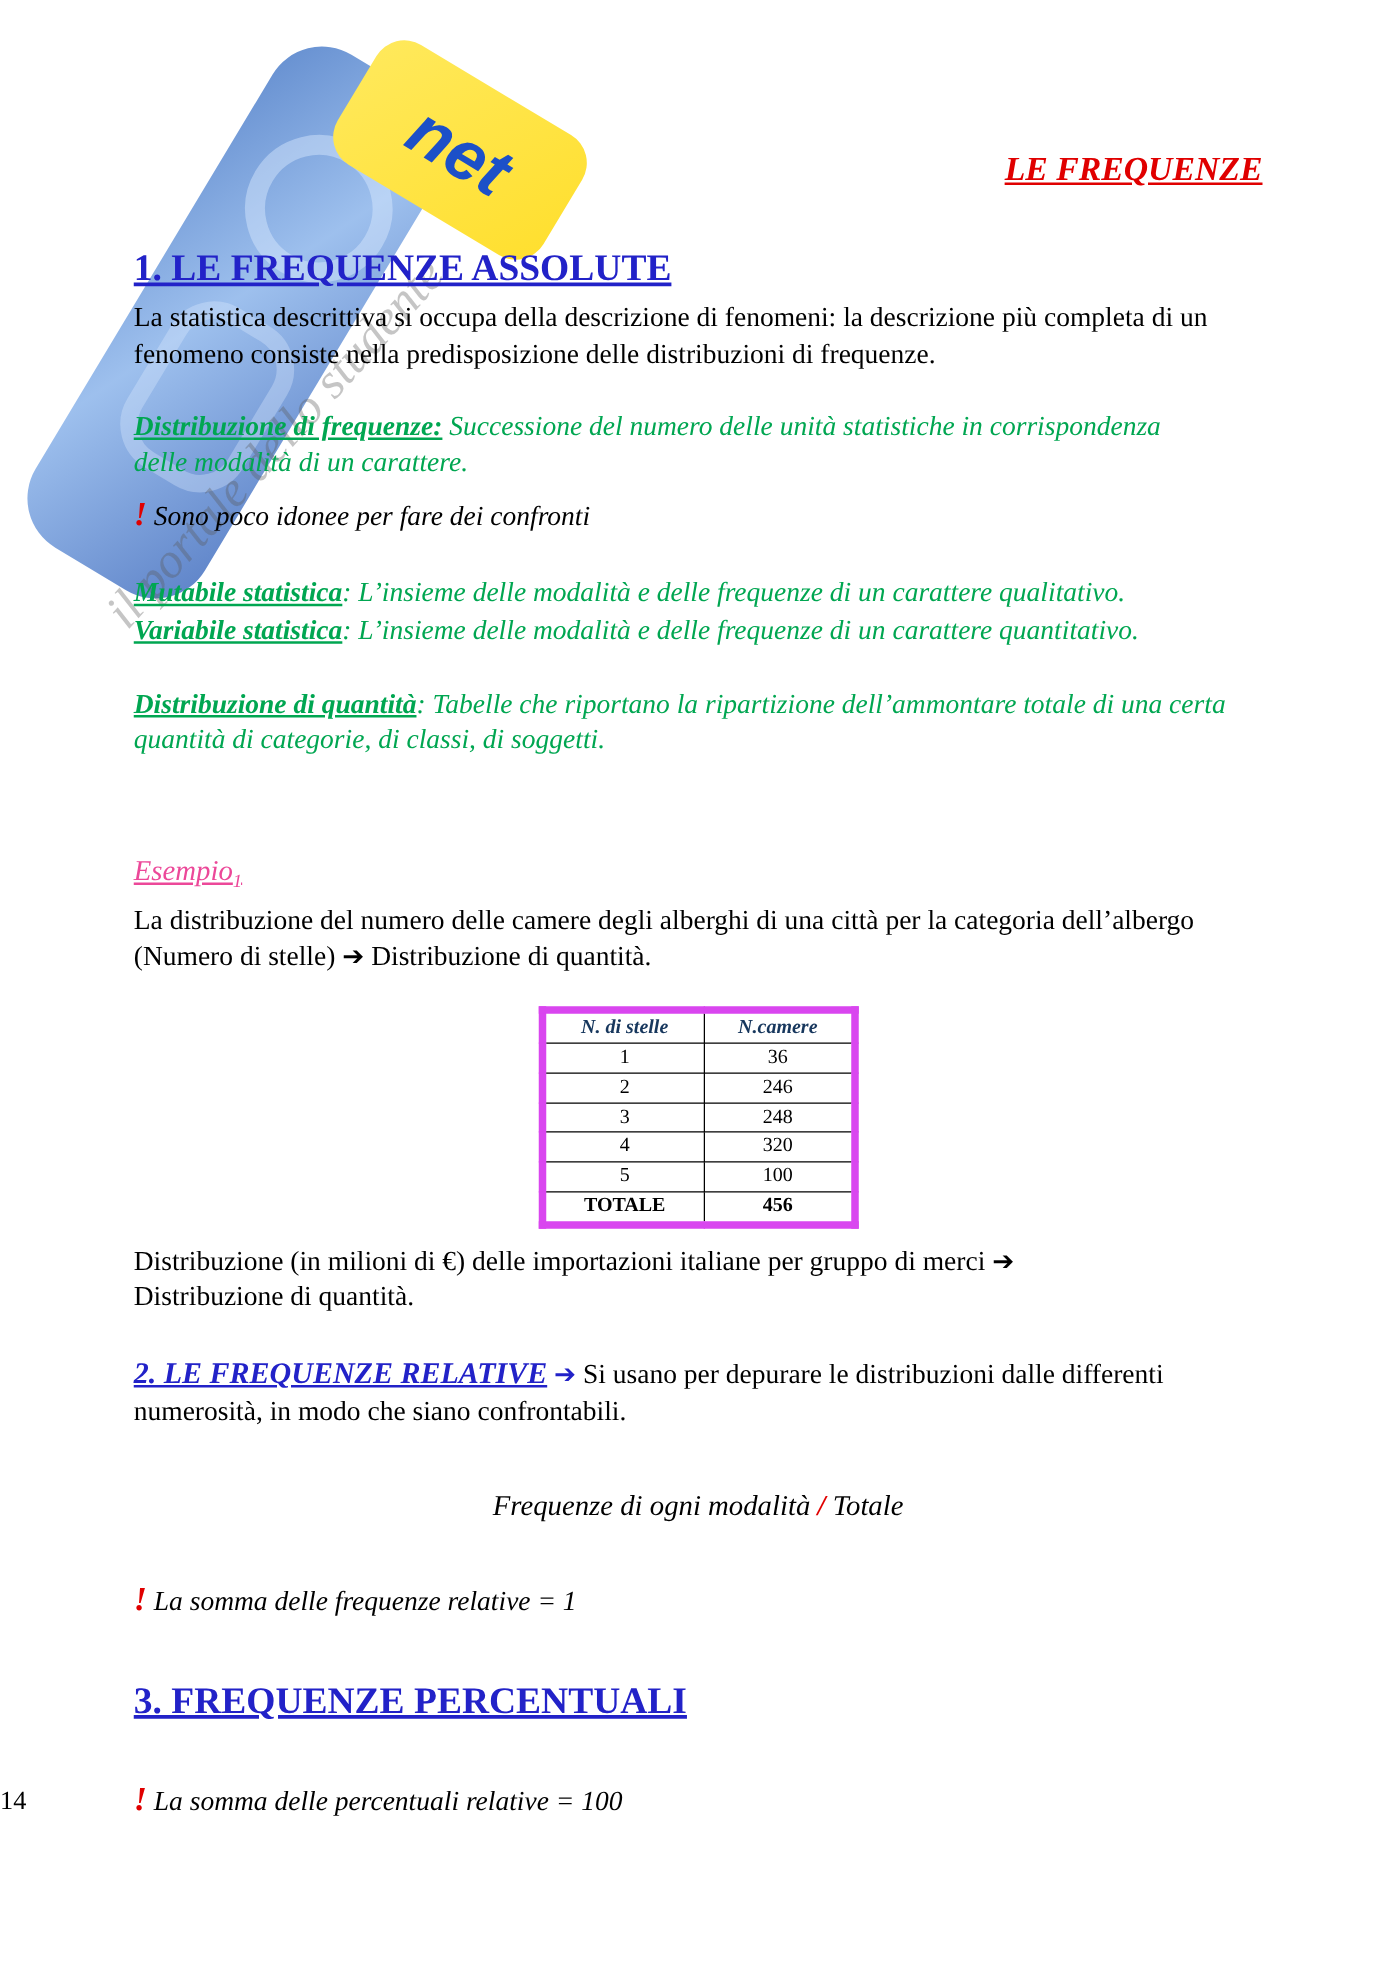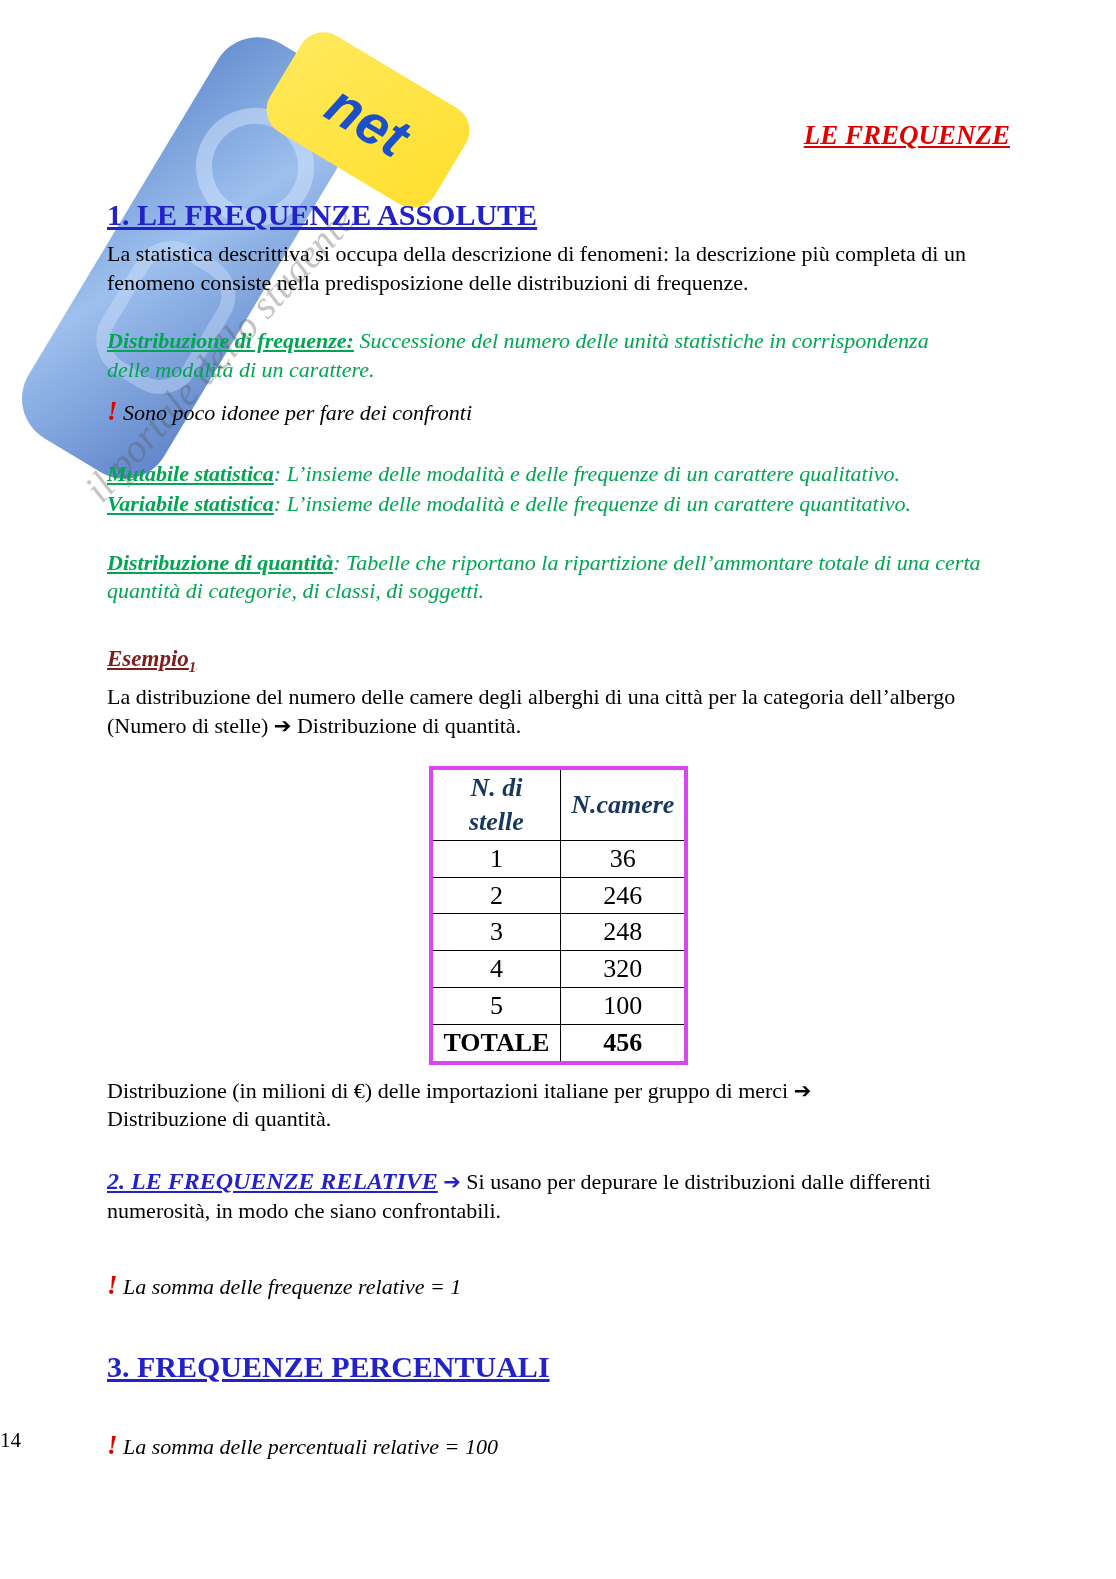--- a/index.html
+++ b/index.html
@@ -71,31 +71,31 @@
   .green-def { margin: 30px 0 0; color: #00a651; font-style: italic; }
   .green-def.narrow { max-width: 830px; }
   .green-label { font-weight: bold; text-decoration: underline; }
   .nowrap { white-space: nowrap; }
 
   .warn { margin: 10px 0 0; font-style: italic; }
   .warn.spaced { margin-top: 42px; }
   .warn-mark { color: #e00000; font-weight: bold; font-size: 27px; font-style: italic; }
 
   .example-label {
-    margin: 38px 0 0; color: #7f1d1d; font-size: 23px;
-    font-weight: bold; font-style: italic; text-decoration: underline;
+    margin: 76px 0 0; color: #ec4899; font-size: 23px;
+    font-weight: normal; font-style: italic; text-decoration: underline;
   }
   .example-label sub { font-size: 15px; }
 
   .arrow { font-family: "DejaVu Sans", sans-serif; font-weight: bold; font-size: 21px; }
   .blue-arrow { color: #2222c8; }
 
   .freq-table {
     border-collapse: collapse; margin: 26px auto 12px;
-    font-size: 26px; border: 4px solid #d946ef;
+    font-size: 16px; border: 6px solid #d946ef;
   }
   .freq-table th, .freq-table td {
     border: 1px solid #000; padding: 1px 10px; text-align: center;
   }
   .freq-table th { color: #17375d; font-style: italic; font-weight: bold; }
   .freq-table th:first-child, .freq-table td:first-child { width: 130px; }
   .freq-table th:last-child, .freq-table td:last-child { width: 120px; }
   .freq-table .total td { font-weight: bold; }
 
   .formula { margin: 46px 0 0; text-align: center; font-style: italic; font-size: 23px; }
@@ -178,20 +178,21 @@
           <td>456</td>
         </tr>
       </tbody>
     </table>
 
 
     <p class="body-text"><span>Distribuzione (in milioni di €) delle importazioni italiane per gruppo di merci </span><span class="arrow">➔</span><br><span>Distribuzione di quantità.</span></p>
 
     <p class="body-text s2-para"><span class="inline-heading">2. LE FREQUENZE RELATIVE</span> <span class="arrow blue-arrow">➔</span><span> Si usano per depurare le distribuzioni dalle differenti numerosità, in modo che siano confrontabili.</span></p>
 
+    <p class="formula"><span>Frequenze di ogni modalità </span><span class="op">/</span><span> Totale</span></p>
 
     <p class="warn spaced"><span class="warn-mark">!</span><span> La somma delle frequenze relative = 1</span></p>
 
     <h2 class="section-heading h3">3. FREQUENZE PERCENTUALI</h2>
 
 
     <p class="warn spaced"><span class="warn-mark">!</span><span> La somma delle percentuali relative = 100</span></p>
 
   </div>
 

